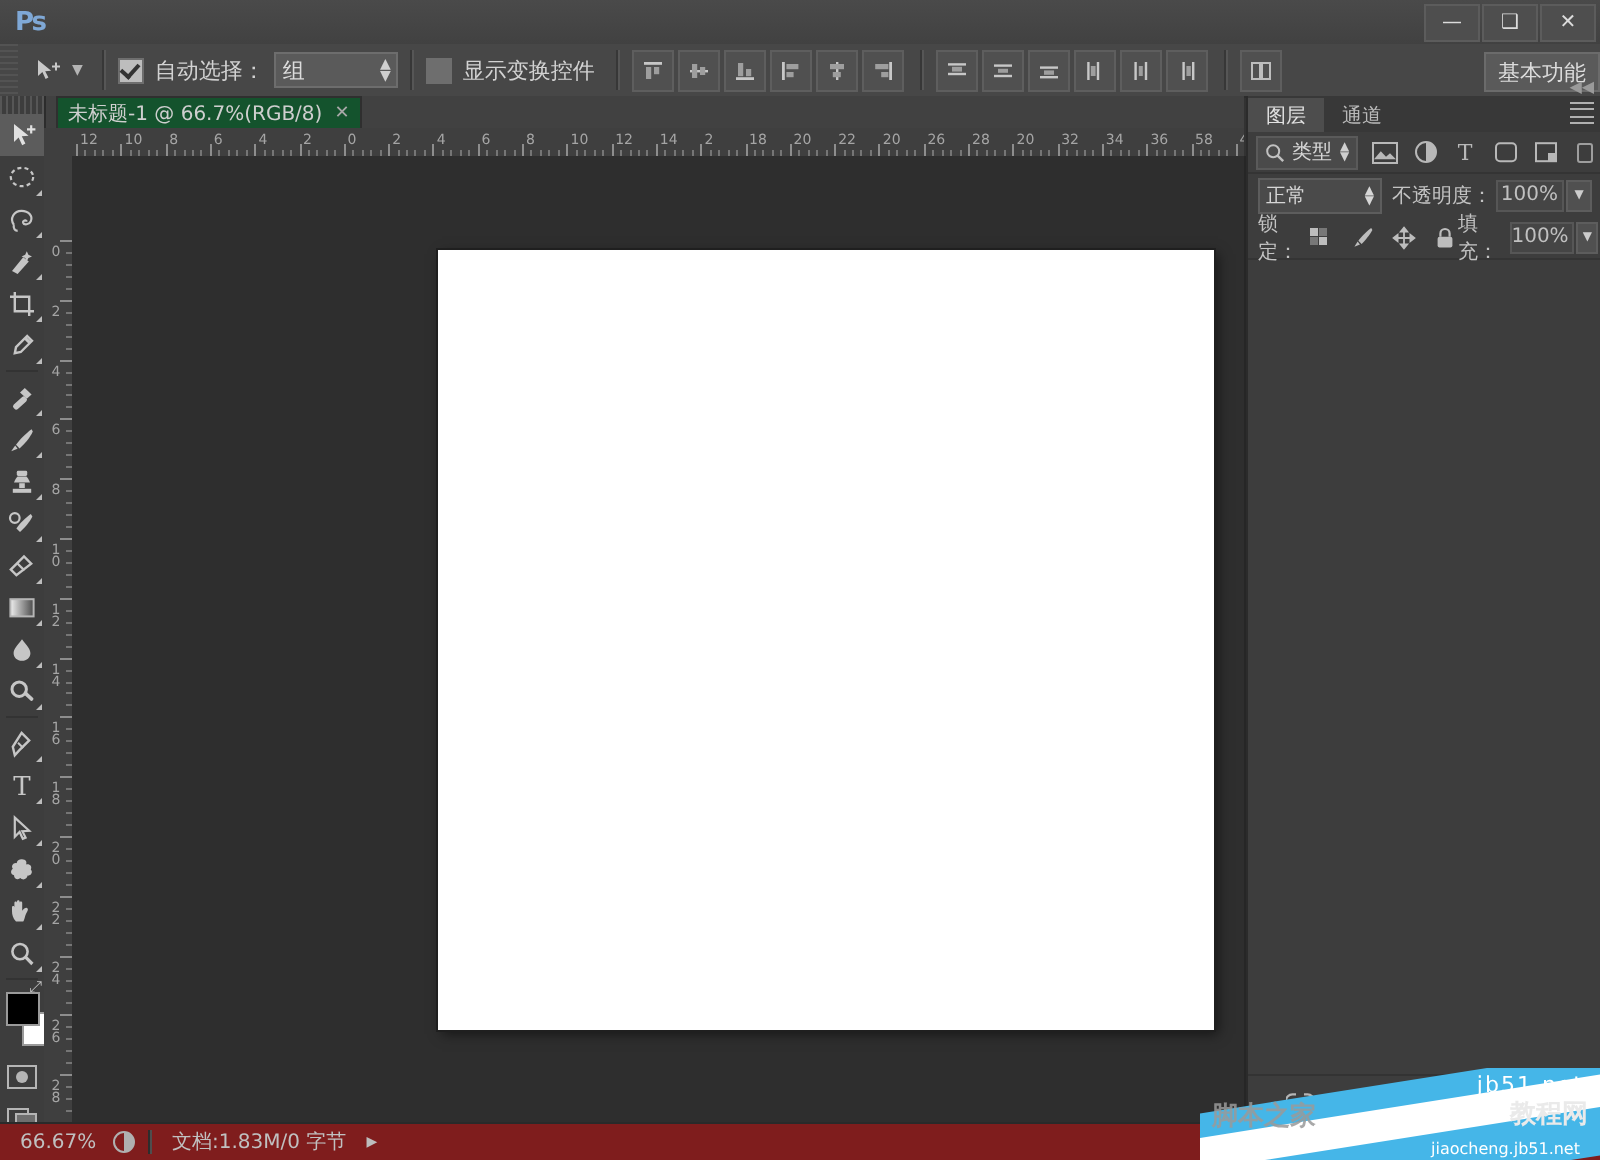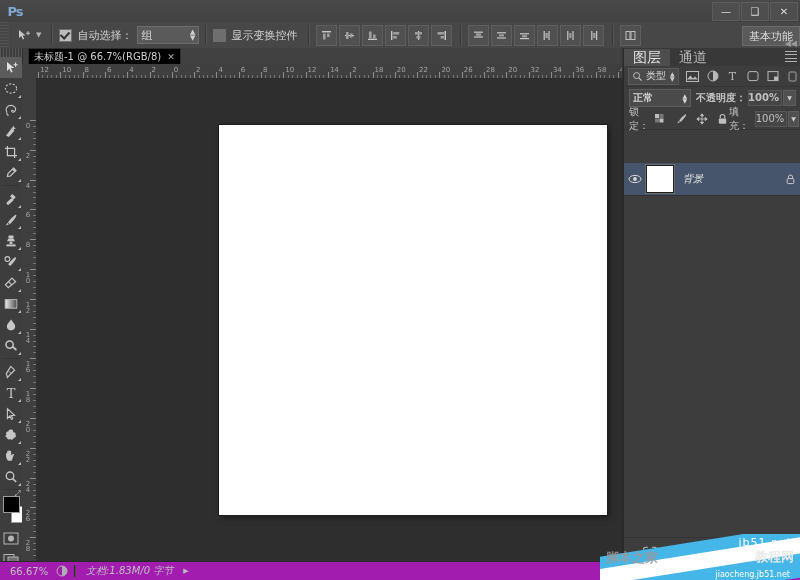--- a/index.html
+++ b/index.html
@@ -41,21 +41,21 @@
          display:flex;align-items:center;justify-content:space-between;padding:0 3px;color:#dcdcdc;font-size:11px;}
   .combo .ar{font-size:7px;color:#cfcfcf;line-height:6px;}
   .alignbtn{width:19px;height:19px;background:#505050;border:1px solid #5e5e5e;margin-right:2px;
             display:flex;align-items:center;justify-content:center;}
   .ws-btn{position:absolute;right:0px;top:4px;height:18px;background:#5a5a5a;border:1px solid #6b6b6b;
           padding:0 6px;display:flex;align-items:center;color:#dcdcdc;font-size:11px;}
 
   
   .tabbar{position:absolute;left:22px;top:48px;width:600px;height:16px;background:#414141;
           display:flex;align-items:flex-end;border-bottom:1px solid #2a2a2a;}
-  .doctab{height:15px;background:#000000;border:1px solid #2f2f2f;border-bottom:none;
+  .doctab{height:15px;background:#14532d;border:1px solid #2f2f2f;border-bottom:none;
           display:flex;align-items:center;padding:0 5px;color:#cfcfcf;font-size:10px;margin-left:6px;}
   .doctab .x{margin-left:6px;font-size:9px;color:#a8a8a8;}
 
   
   .toolbox{position:absolute;left:0;top:48px;width:22px;height:514px;background:#3d3d3d;
            border-right:1px solid #2c2c2c;}
   .tb-grip{height:9px;background:repeating-linear-gradient(90deg,#565656 0 1px,transparent 1px 3px);}
   .tool{width:22px;height:21px;display:flex;align-items:center;justify-content:center;position:relative;}
   .tool.active{background:#5c5c5c;}
   .tool .corner{position:absolute;right:1px;bottom:1px;width:0;height:0;
@@ -79,34 +79,34 @@
   .rnum-v{position:absolute;font-size:7px;color:#a5a5a5;width:8px;text-align:center;line-height:6px;}
   .workarea{position:absolute;left:36px;top:78px;width:586px;height:484px;background:#2e2e2e;
             border-right:1px solid #262626;}
   .canvas{position:absolute;left:183px;top:47px;width:388px;height:390px;background:#fff;
           box-shadow:0 0 0 1px #1f1f1f, 2px 2px 6px rgba(0,0,0,.55);}
 
   
   .panels{position:absolute;left:623px;top:48px;width:177px;height:514px;background:#3d3d3d;
           border-left:1px solid #2b2b2b;}
   .panel-tabs{height:18px;background:#383838;display:flex;align-items:flex-end;position:relative;}
-  .ptab{height:17px;padding:0 9px;display:flex;align-items:center;font-size:14px;color:#b9b9b9;}
+  .ptab{height:17px;padding:0 9px;display:flex;align-items:center;font-size:10px;color:#b9b9b9;}
   .ptab.active{background:#4d4d4d;color:#e2e2e2;}
   .pmenu{position:absolute;right:4px;top:3px;width:12px;height:11px;display:flex;flex-direction:column;
          justify-content:space-between;}
   .pmenu i{display:block;height:1px;background:#b0b0b0;}
   .pcollapse{position:absolute;right:4px;top:-9px;font-size:8px;color:#9a9a9a;}
   .prow{height:20px;display:flex;align-items:center;padding:0 4px;border-bottom:1px solid #343434;}
   .filter{display:flex;align-items:center;background:#4a4a4a;border:1px solid #5a5a5a;height:15px;
           padding:0 3px;}
   .ficons{display:flex;align-items:center;margin-left:7px;gap:6px;}
   .ficon{width:14px;height:13px;display:flex;align-items:center;justify-content:center;}
   .eye-toggle{position:absolute;right:4px;width:10px;height:13px;
               display:flex;align-items:center;justify-content:center;}
-  .mode-row{height:21px;display:flex;align-items:center;padding:0 5px;font-weight:bold;}
+  .mode-row{height:21px;display:flex;align-items:center;padding:0 5px;}
   .mode-combo{background:#4a4a4a;border:1px solid #5d5d5d;height:16px;width:92px;display:flex;
               align-items:center;justify-content:space-between;padding:0 3px;font-size:10px;color:#d6d6d6;}
   .opa{display:flex;align-items:center;margin-left:5px;font-size:10px;color:#c3c3c3;white-space:nowrap;}
   .opa-val{background:#454545;border:1px solid #565656;height:14px;width:30px;display:flex;align-items:center;
            justify-content:flex-end;padding-right:2px;font-size:10px;color:#c0c0c0;margin-left:2px;}
   .opa-ar{width:11px;height:14px;background:#505050;border:1px solid #5d5d5d;margin-left:1px;
           display:flex;align-items:center;justify-content:center;font-size:6px;color:#ccc;}
   .lock-row{height:21px;display:flex;align-items:center;padding:0 5px;border-bottom:1px solid #343434;}
   .lockicons{display:flex;align-items:center;gap:8px;margin-left:4px;}
   .lockicons span{width:13px;height:13px;display:flex;align-items:center;justify-content:center;}
@@ -115,25 +115,25 @@
   .l-eye{width:22px;display:flex;align-items:center;justify-content:center;}
   .l-thumb{width:26px;height:26px;background:#fff;border:1px solid #1e1e1e;outline:1px solid #6b6b6b;}
   .l-name{flex:1;margin-left:9px;font-size:10px;color:#e4e4e4;font-style:italic;}
   .l-lock{width:22px;display:flex;align-items:center;justify-content:center;}
   .panel-foot{position:absolute;left:0;bottom:0;width:177px;height:24px;background:#3d3d3d;
               border-top:1px solid #333;display:flex;align-items:center;justify-content:flex-end;
               padding-right:4px;gap:9px;}
   .pf{width:15px;height:15px;display:flex;align-items:center;justify-content:center;}
 
   
-  .statusbar{position:absolute;left:0;bottom:0;width:800px;height:18px;background:#a21caf;
+  .statusbar{position:absolute;left:0;bottom:0;width:800px;height:18px;background:#7f1d1d;
              border-top:1px solid #2a2a2a;display:flex;align-items:center;font-size:10px;color:#c0c0c0;}
   .zoomfield{margin-left:10px;width:46px;}
   .st-sep{width:1px;height:12px;background:#2d2d2d;border-right:1px solid #4e4e4e;margin:0 6px;}
-  .docinfo{margin-left:4px;font-style:italic;}
+  .docinfo{margin-left:4px;}
   .st-arrow{margin-left:10px;font-size:7px;color:#bdbdbd;}
 
   
   .wm{position:absolute;right:0;bottom:0;width:200px;height:46px;overflow:hidden;pointer-events:none;}
   .wm-band{position:absolute;right:-10px;bottom:-14px;width:230px;height:52px;background:#45b6e8;
            transform:rotate(-9deg);}
   .wm-white{position:absolute;right:-10px;bottom:10px;width:230px;height:16px;background:#fff;
             transform:rotate(-9deg);}
   .wm-t1{position:absolute;right:8px;top:2px;color:#fff;font-size:11px;letter-spacing:1px;}
   .wm-t2{position:absolute;right:6px;top:14px;color:#eaeaea;font-size:13px;font-weight:bold;}
@@ -815,38 +815,20 @@
             </svg>
           </span>
       </span>
       <span style="margin-left:auto;display:flex;align-items:center">
         <span style="font-size:10px;color:#c3c3c3">填充：</span>
         <span class="opa-val">100%</span>
         <span class="opa-ar">▼</span>
       </span>
     </div>
 
-    <div class="layer-list">
-      <div class="layer">
-        <span class="l-eye">
-          <svg width="14" height="10">
-              <ellipse cx="7" cy="5" rx="6" ry="3.6" fill="none" stroke="#d8d8d8" stroke-width="1"></ellipse>
-              <circle cx="7" cy="5" r="1.9" fill="#d8d8d8"></circle>
-            </svg>
-        </span>
-        <span class="l-thumb"></span>
-        <span class="l-name">背景</span>
-        <span class="l-lock">
-          <svg width="11" height="12">
-              <path d="M3.4 5.6 V4.1 A2.1 2.1 0 0 1 7.6 4.1 V5.6" fill="none" stroke="#c9c9c9" stroke-width="1"></path>
-              <rect x="2.2" y="5.6" width="6.6" height="5" rx="1" fill="none" stroke="#c9c9c9" stroke-width="1"></rect>
-            </svg>
-        </span>
-      </div>
-    </div>
 
     <div class="panel-foot">
       <span class="pf">
           <svg width="14" height="9">
             <path d="M5 1.2 H3.2 A3.2 3.2 0 0 0 3.2 7.6 H5 M9 1.2 H10.8 A3.2 3.2 0 0 1 10.8 7.6 H9 M4.4 4.4 H9.6" fill="none" stroke="#b5b5b5" stroke-width="1.1"></path>
           </svg>
         </span>
       <span class="pf">
           <svg width="14" height="12">
             <text x="7" y="10" text-anchor="middle" font-family="DejaVu Serif, serif" font-style="italic" font-size="11" fill="#b5b5b5">fx</text>

